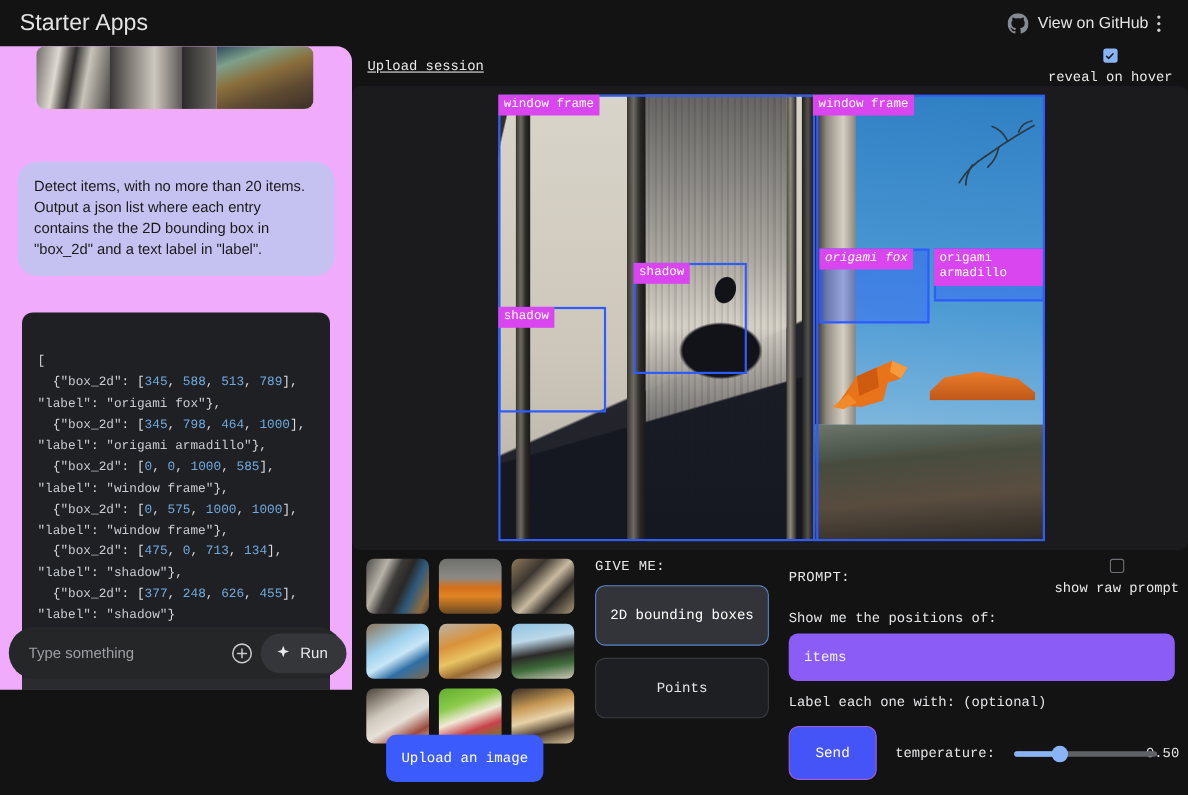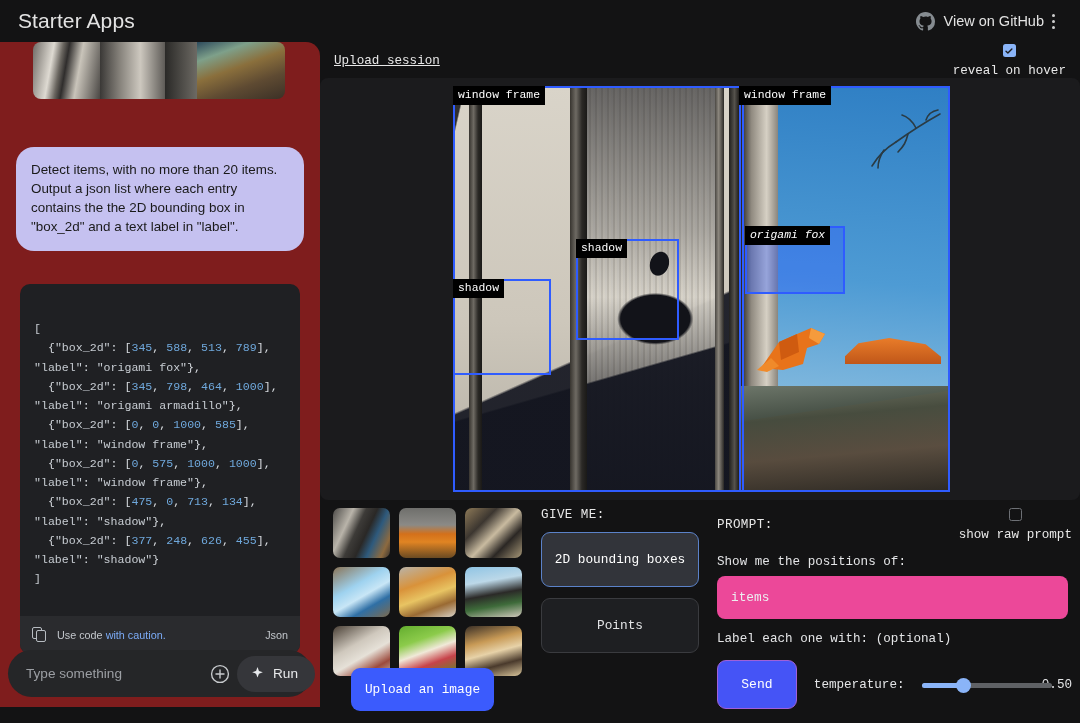--- a/index.html
+++ b/index.html
@@ -25,22 +25,22 @@
   .topbar-right { display: flex; align-items: center; gap: 0; }
   .gh-link { display: flex; align-items: center; gap: 9px; cursor: pointer; }
   .gh-icon { width: 19px; height: 19px; display: block; opacity: .85; }
   .gh-label { color: #e3e3e3; font-size: 14.5px; }
   .kebab { width: 18px; height: 22px; display: flex; flex-direction: column;
            align-items: center; justify-content: center; gap: 3px; cursor: pointer; }
   .kebab i { width: 3px; height: 3px; border-radius: 50%; background: #cfcfcf; display: block; }
 
   
   .left {
-    position: absolute; left: 0; top: 42px; width: 320px; height: 665px;
-    background: #7f1d1d;
+    position: absolute; left: 0; top: 42px; width: 320px; height: 585px;
+    background: #f0abfc;
     border-top-right-radius: 14px;
     overflow: hidden;
   }
   .left-scroll { position: absolute; left: 0; top: 0; width: 320px; height: 624px; overflow: hidden; }
 
   
   .photo-strip {
     position: absolute; left: 33px; top: 0px; width: 252px; height: 57px;
     border-radius: 8px; overflow: hidden; display: flex;
   }
@@ -204,21 +204,21 @@
     position: absolute; left: 392px; top: 252px; width: 96px; height: 26px;
     background: linear-gradient(180deg,#f07a20,#c4520f);
     clip-path: polygon(0% 70%, 14% 20%, 46% 0%, 84% 24%, 100% 72%, 100% 100%, 0% 100%);
     opacity: .95;
   }
 
   
   .bbox { position: absolute; border: 2px solid #2f5cff; box-sizing: border-box; }
   .bbox .tag {
     position: absolute; left: -2px; top: -2px;
-    background: #000000; color: #fff;
+    background: #d946ef; color: #fff;
     font-family: "Liberation Mono", monospace;
     font-size: 11.4px; line-height: 1.25;
     padding: 2px 5px 3px 5px; white-space: pre-line;
   }
   .fill-blue { background: rgba(47,92,255,.38); }
 
   
   .bottom { position: absolute; left: 0; top: 466px; width: 760px; height: 215px; }
 
   .thumbs {
@@ -247,21 +247,21 @@
   }
   .modebtn.active { background: #32343a; border-color: #5b82c9; color: #fff; }
 
   .promptcol { position: absolute; left: 397px; top: 0; width: 355px; }
   .prow { display: flex; align-items: center; justify-content: space-between; }
   .fieldlabel {
     font-family: "Liberation Mono", monospace; font-size: 12.6px; color: #e4e5e7;
     margin: 13px 0 7px 0;
   }
   .txtfield {
-    width: 351px; height: 43px; background: #ec4899; border: none; border-radius: 8px;
+    width: 351px; height: 43px; background: #8b5cf6; border: none; border-radius: 8px;
     color: #eceef0; font-family: "Liberation Mono", monospace; font-size: 12.8px;
     padding: 13px 14px; outline: none;
   }
   .txtfield::placeholder { color: #8d9095; }
   .sendrow { display: flex; align-items: center; gap: 17px; margin-top: 14px; }
   .send-btn {
     width: 100px; height: 49px; background: #4554f6; border: 1.5px solid #a060d8;
     border-radius: 9px; color: #fff;
     font-family: "Liberation Mono", monospace; font-size: 13px; cursor: pointer;
   }
@@ -428,20 +428,23 @@
         </div>
 
         <div class="bbox" style="left:123px; top:153px; width:103px; height:101px;">
           <span class="tag">shadow</span>
         </div>
 
         <div class="bbox fill-blue" style="left:292px; top:140px; width:100px; height:68px;font-style:italic;">
           <span class="tag">origami fox</span>
         </div>
 
+        <div class="bbox fill-blue" style="left:396px; top:140px; width:101px; height:48px;">
+          <span class="tag">origami armadillo</span>
+        </div>
 
       </div>
     </div>
 
     <div class="bottom">
 
       <div class="thumbs">
         <div class="thumb" style="background:linear-gradient(115deg,#4d4b48 0%,#b9b4aa 26%,#3d3b38 42%,#2a2826 56%,#2e5a7d 70%,#8d6a3f 88%,#3a3430 100%)"></div>
         <div class="thumb" style="background:linear-gradient(180deg,#6f6f6c 0%,#8b8a86 34%,#d4701a 52%,#e08423 68%,#6a4a22 100%)"></div>
         <div class="thumb" style="background:linear-gradient(135deg,#8e7a58 0%,#3c3630 30%,#c9bba0 52%,#2b2724 72%,#a79878 100%)"></div>

